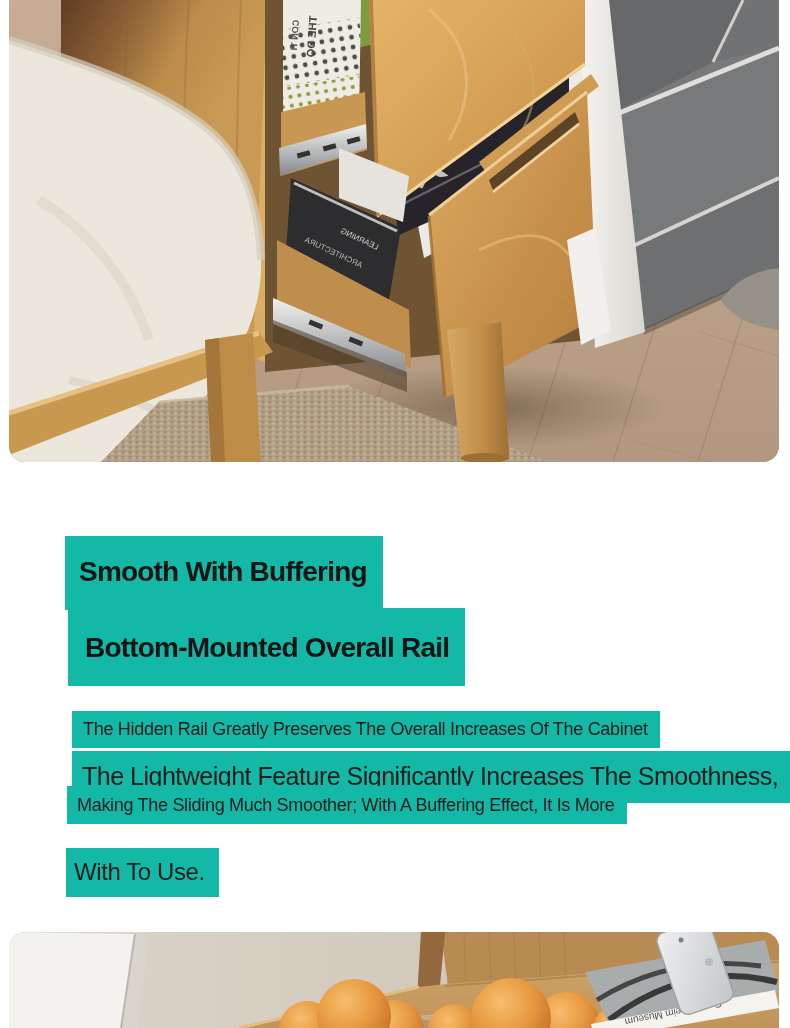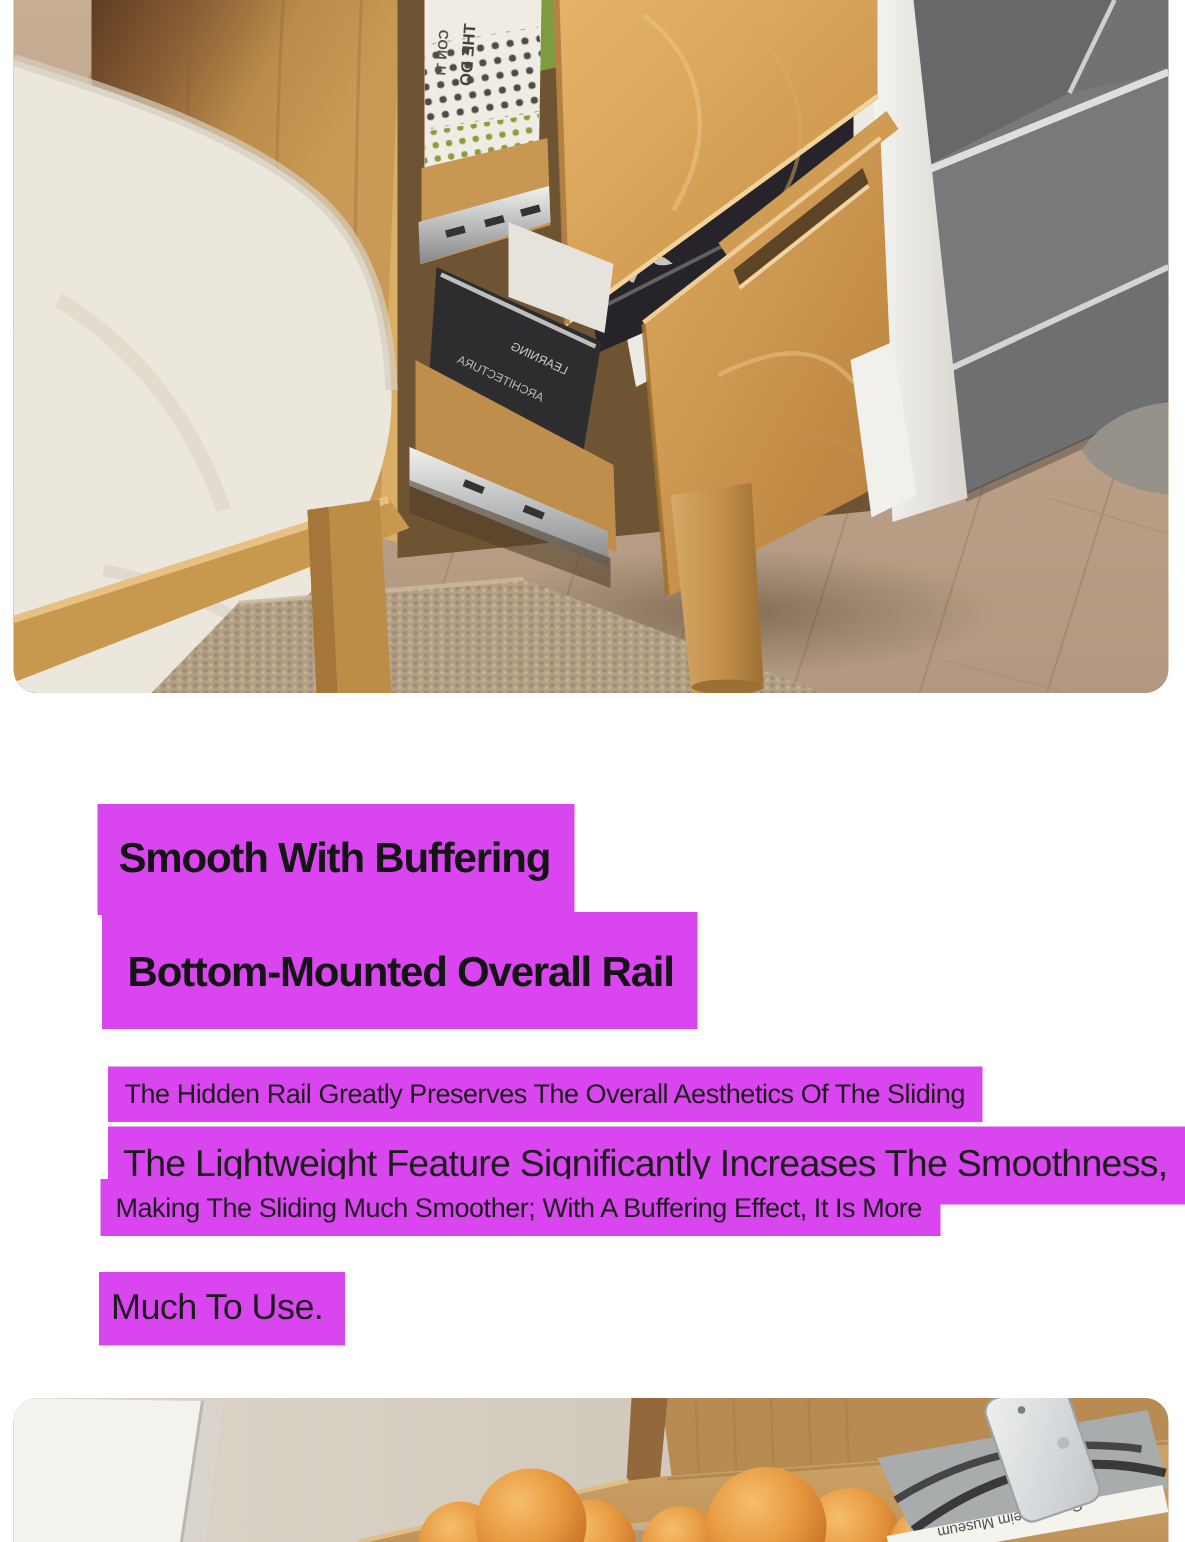--- a/index.html
+++ b/index.html
@@ -6,21 +6,21 @@
   body{
     width:790px;height:1028px;position:relative;overflow:hidden;
     background:#ffffff;
     font-family:"Liberation Sans", sans-serif;
   }
   .photo{position:absolute;left:9px;width:770px;overflow:hidden;background:#c9b097;}
   .photo svg{display:block;}
   #hero-photo{top:0;height:462px;border-radius:0 0 16px 16px;}
   #bottom-photo{top:932px;height:96px;border-radius:16px 16px 0 0;}
 
-  .hl{position:absolute;background:#d946ef;color:#141414;white-space:nowrap;}
+  .hl{position:absolute;background:#14b8a6;color:#141414;white-space:nowrap;}
   .h-line{font-weight:bold;font-size:28px;letter-spacing:-0.8px;line-height:1;}
   #h1box{left:65px;top:536px;padding:22px 16px 24px 14px;}
   #h2box{left:68px;top:608px;padding:26px 16px 24px 17px;}
   .p-line{font-size:18px;letter-spacing:-0.3px;line-height:1;color:#1c1c1c;}
   #p1box{left:72px;top:711px;padding:9px 12px 10px 11px;}
   #p2box{left:72px;top:751px;padding:13px 0 14px 10px;font-size:25px;letter-spacing:-0.5px;min-width:720px;}
   #p3box{left:67px;top:786px;padding:10px 12px 10px 10px;}
   #p4box{left:66px;top:848px;padding:12px 14px 13px 8px;font-size:24px;letter-spacing:-0.4px;}
   .svgtext{font-family:"Liberation Sans", sans-serif;}
 </style>
@@ -221,24 +221,24 @@
       <polygon points="438,330 492,322 500,456 452,462" fill="url(#gLeg)"></polygon>
       <ellipse cx="476" cy="458" rx="24" ry="5" fill="#9c6f34"></ellipse>
     </g>
   </g>
 </svg>
 </div>
 
 <div>
   <div class="hl h-line" id="h1box">Smooth With Buffering</div>
   <div class="hl h-line" id="h2box">Bottom-Mounted Overall Rail</div>
-  <div class="hl p-line" id="p1box">The Hidden Rail Greatly Preserves The Overall Aesthetics Of The Sliding</div>
+  <div class="hl p-line" id="p1box">The Hidden Rail Greatly Preserves The Overall Increases Of The Cabinet</div>
   <div class="hl p-line" id="p2box">The Lightweight Feature Significantly Increases The Smoothness,</div>
   <div class="hl p-line" id="p3box">Making The Sliding Much Smoother; With A Buffering Effect, It Is More</div>
-  <div class="hl p-line" id="p4box">Much To Use.</div>
+  <div class="hl p-line" id="p4box">With To Use.</div>
 </div>
 
 <div class="photo" id="bottom-photo">
 <svg width="770" height="96" viewBox="0 0 770 96">
   <defs>
     <linearGradient id="gWallB" x1="0" y1="0" x2="1" y2="0">
       <stop offset="0" stop-color="#dcd5c9"></stop>
           <stop offset="1" stop-color="#c8c0b2"></stop>
     </linearGradient>
     <radialGradient id="gOrange" cx="0.38" cy="0.3" r="0.85">

